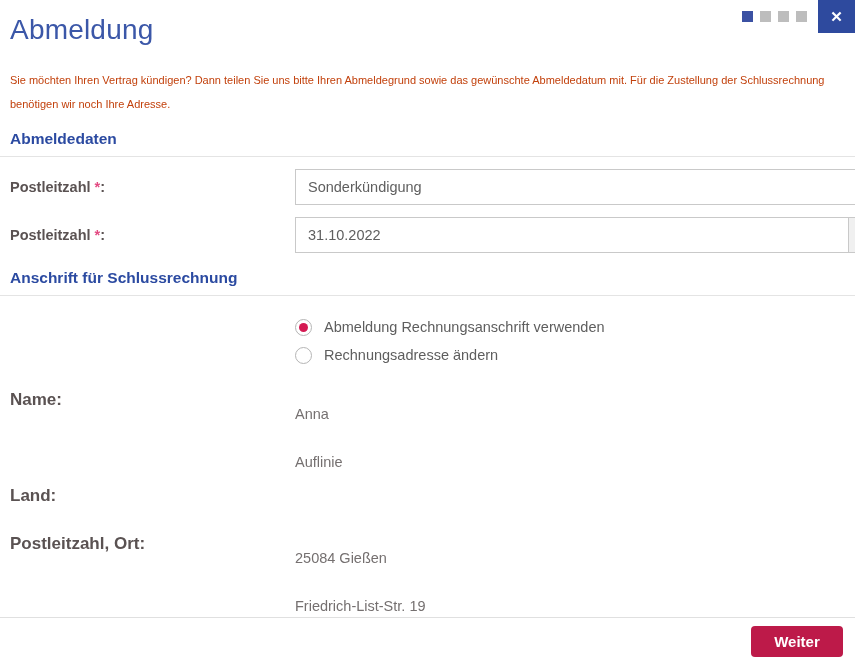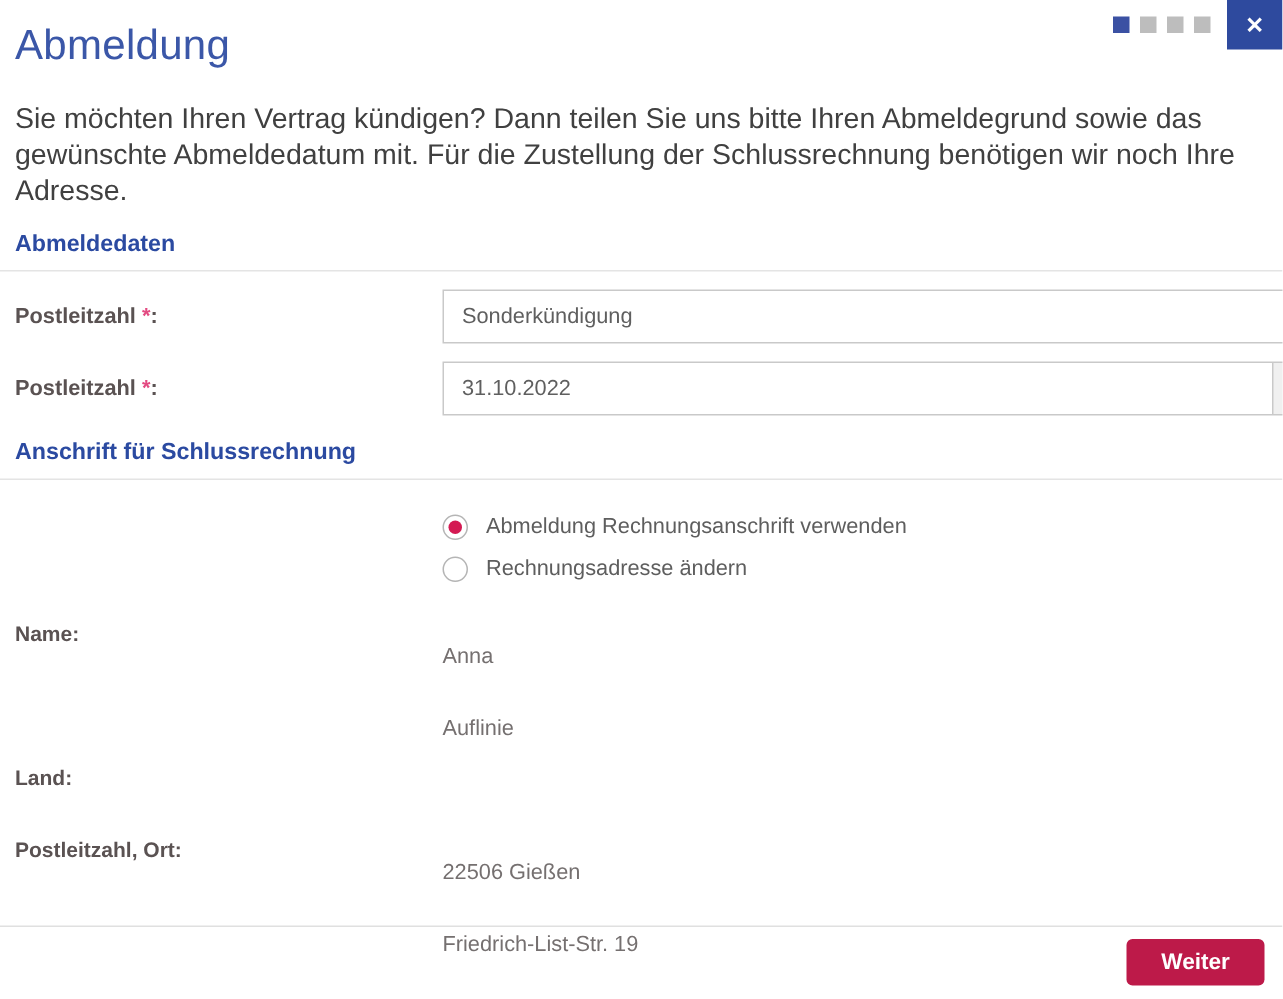--- a/index.html
+++ b/index.html
@@ -17,21 +17,21 @@
   .progress span { width: 11px; height: 11px; background: #bdbdbd; display: block; }
   .progress span.active { background: #3b51a3; }
 
   .content { padding: 0 14px 0 10px; }
 
   h1.page-title {
     padding-top: 14px; font-size: 28px; font-weight: 400; color: #3b57a8;
     letter-spacing: 0.2px;
   }
   p.intro {
-    margin-top: 22px; font-size: 19px; line-height: 24px; color: #404040;
+    margin-top: 22px; font-size: 11px; line-height: 24px; color: #c2410c;
     max-width: 833px;
   }
   h2.section-title {
     margin-top: 14px; font-size: 15.5px; font-weight: bold; color: #2b4aa1;
     padding-bottom: 8px; border-bottom: 1px solid #e4e4e4;
     margin-left: -10px; margin-right: -14px; padding-left: 10px;
   }
   h2.section-title.second { margin-top: 16px; }
 
   
@@ -63,21 +63,21 @@
     width: 17px; height: 17px; border-radius: 50%; border: 1px solid #b5b5b5;
     display: flex; align-items: center; justify-content: center; flex: none; background: #fff;
   }
   .radio-circle .dot { width: 9px; height: 9px; border-radius: 50%; background: transparent; }
   .radio-row.selected .radio-circle .dot { background: #d41a53; }
   .radio-label { margin-left: 12px; font-size: 14.5px; color: #5e5e5e; }
 
   
   .addr { margin-top: 24px; }
   .addr-row { position: relative; height: 18px; margin-bottom: 30px; }
-  .addr-label { position: absolute; left: 0; top: 0; font-size: 14px; font-weight: bold; color: #5a5252; }
+  .addr-label { position: absolute; left: 0; top: 0; font-size: 17px; font-weight: bold; color: #5a5252; }
   .addr-value { position: absolute; left: 285px; top: 16px; font-size: 14.5px; color: #757070; }
 
   
   .footer-divider { position: absolute; left: 0; right: 0; top: 617px; border-top: 1px solid #e0e0e0; }
   .next-btn {
     position: absolute; top: 626px; right: 12px; width: 92px; height: 31px;
     background: #bd1a49; color: #ffffff; border: none; border-radius: 4px;
     font-size: 15px; font-weight: bold; font-family: "Liberation Sans", sans-serif; cursor: pointer;
   }
 </style>
@@ -158,21 +158,21 @@
       <div class="addr-row">
         <span class="addr-label"></span>
         <span class="addr-value">Auflinie</span>
       </div>
       <div class="addr-row">
         <span class="addr-label">Land:</span>
         <span class="addr-value"></span>
       </div>
       <div class="addr-row">
         <span class="addr-label">Postleitzahl, Ort:</span>
-        <span class="addr-value">22506 Gießen</span>
+        <span class="addr-value">25084 Gießen</span>
       </div>
       <div class="addr-row">
         <span class="addr-value">Friedrich-List-Str. 19</span>
       </div>
     </div>
   </div>
 
   <div class="footer-divider"></div>
   <button class="next-btn">Weiter</button>
 

